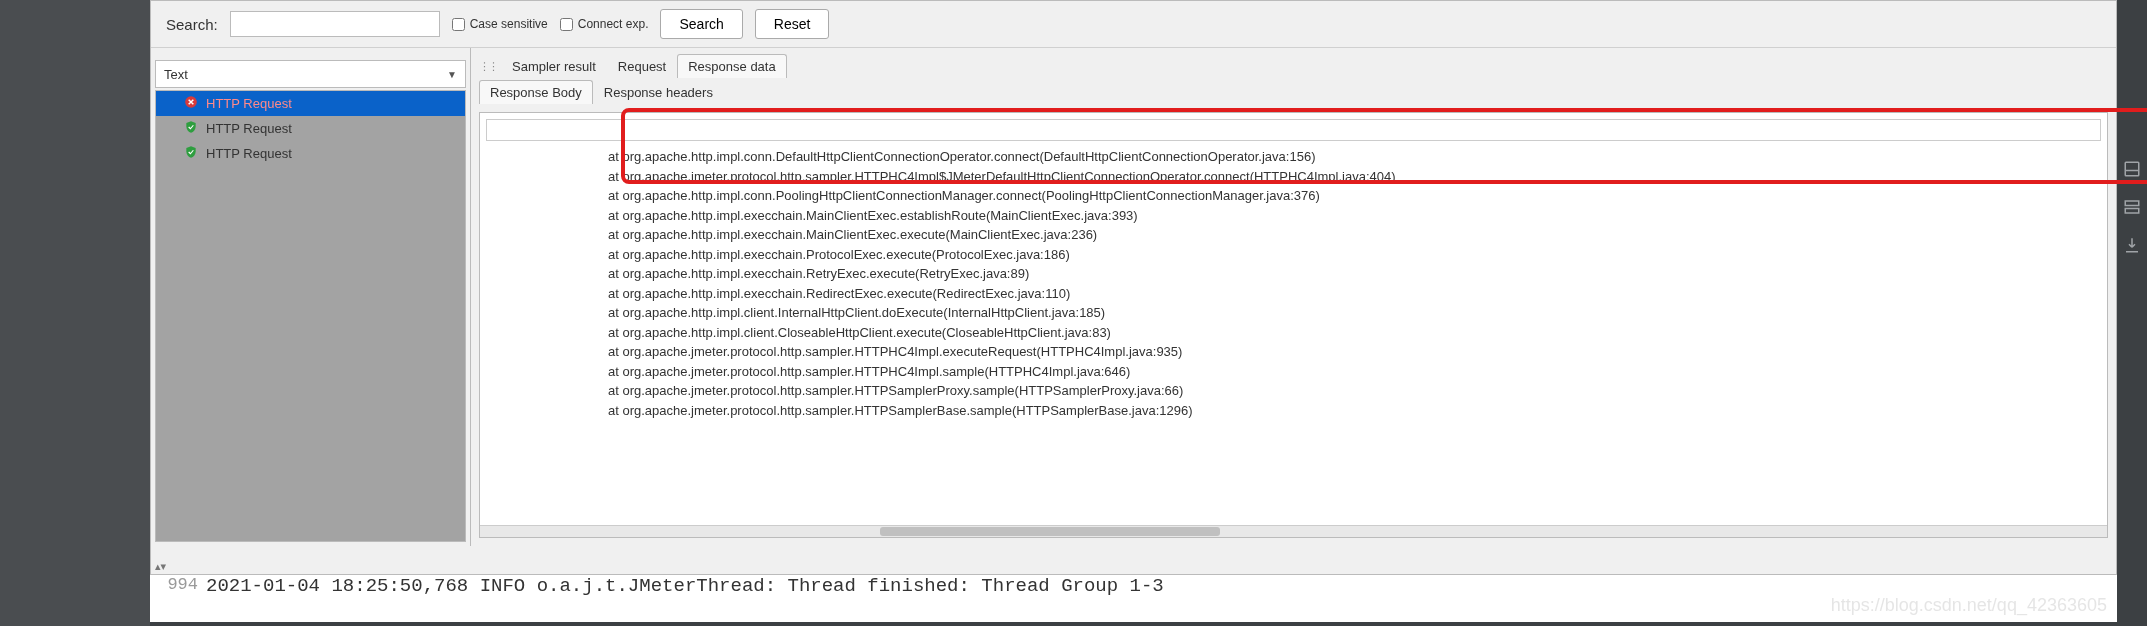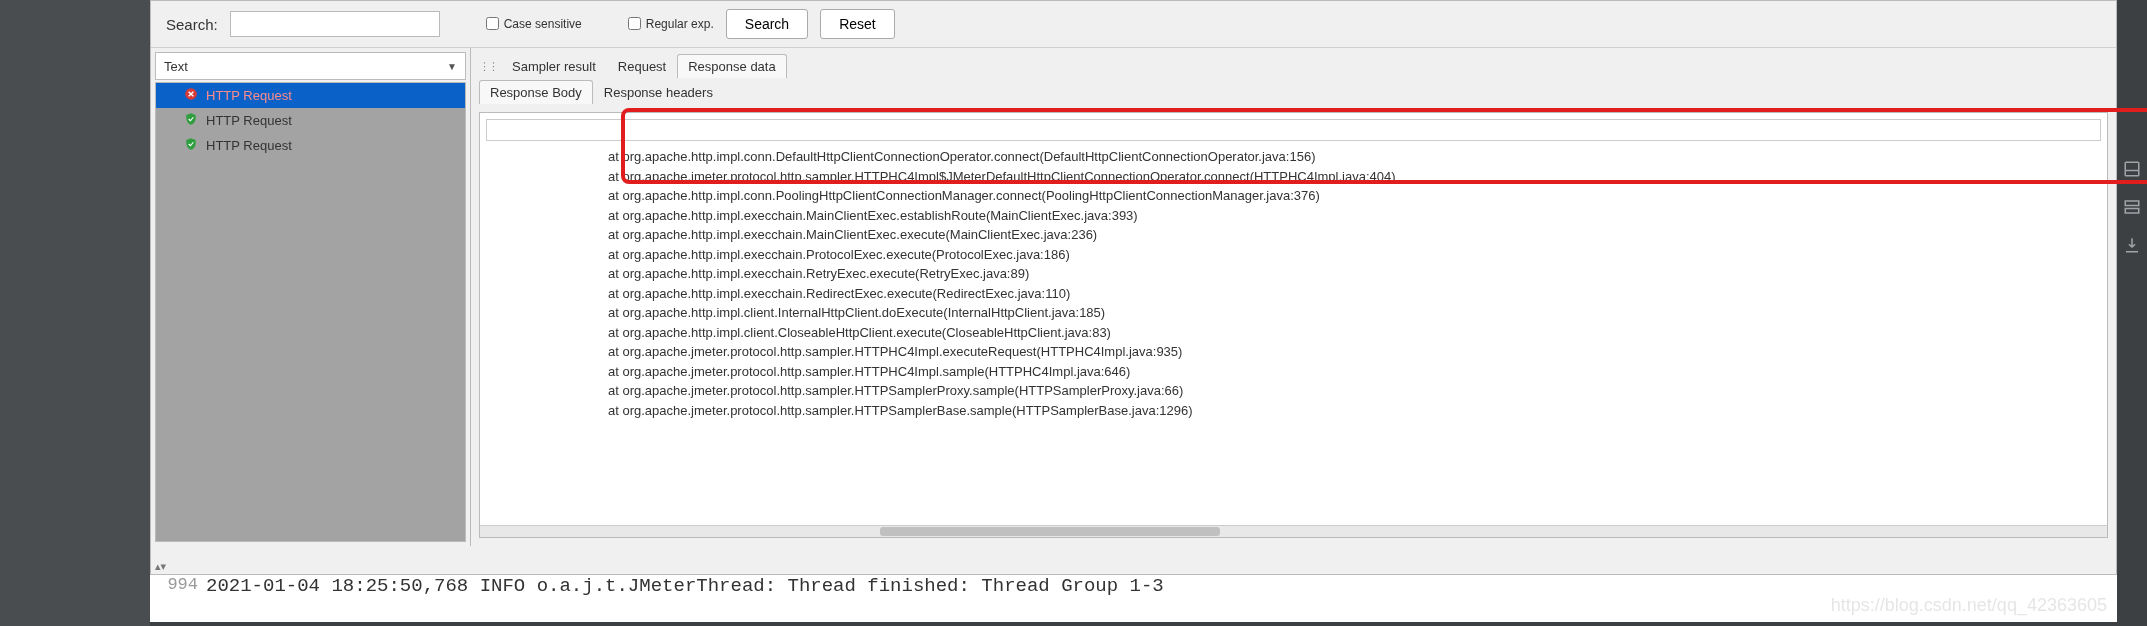--- a/index.html
+++ b/index.html
@@ -80,25 +80,24 @@
   }
   .search-input {
     width: 210px;
     height: 26px;
     border: 1px solid #bbb;
     background: #fff;
     padding: 0 6px;
   }
   .chk-wrap {
     display: flex;
-    align-items: flex-start;
+    align-items: flex-end;
     gap: 5px;
     font-size: 12px;
     color: #333;
-    margin-left: 34px;
   }
   .chk {
     width: 13px; height: 13px;
   }
   .btn {
     height: 30px;
     padding: 1px 18px;
     border: 1px solid #aaa;
     background: #fff;
     border-radius: 3px;
@@ -119,21 +118,21 @@
     flex: 1;
     display: flex;
     flex-direction: column;
     overflow: hidden;
     position: relative;
   }
   .dropdown {
     height: 28px;
     border: 1px solid #bbb;
     background: #fff;
-    margin: 4px 4px 0 4px;
+    margin: 12px 4px 0 4px;
     display: flex;
     align-items: center;
     justify-content: space-between;
     padding: 0 8px;
     font-size: 13px;
     cursor: pointer;
   }
   .dropdown .arrow {
     font-size: 10px;
     color: #555;
@@ -314,21 +313,21 @@
 
     <div class="search-row">
       <span class="search-label">Search:</span>
       <input class="search-input" type="text" value="" style="">
       <label class="chk-wrap">
         <input type="checkbox" class="chk" style="">
         <span>Case sensitive</span>
       </label>
       <label class="chk-wrap">
         <input type="checkbox" class="chk" style="">
-        <span>Regular exp.</span>
+        <span>Connect exp.</span>
       </label>
       <button class="btn">Search</button>
       <button class="btn">Reset</button>
     </div>
 
     <div class="splitter-row">
 
       <div class="left-col">
         <div class="dropdown">
           <span>Text</span>

